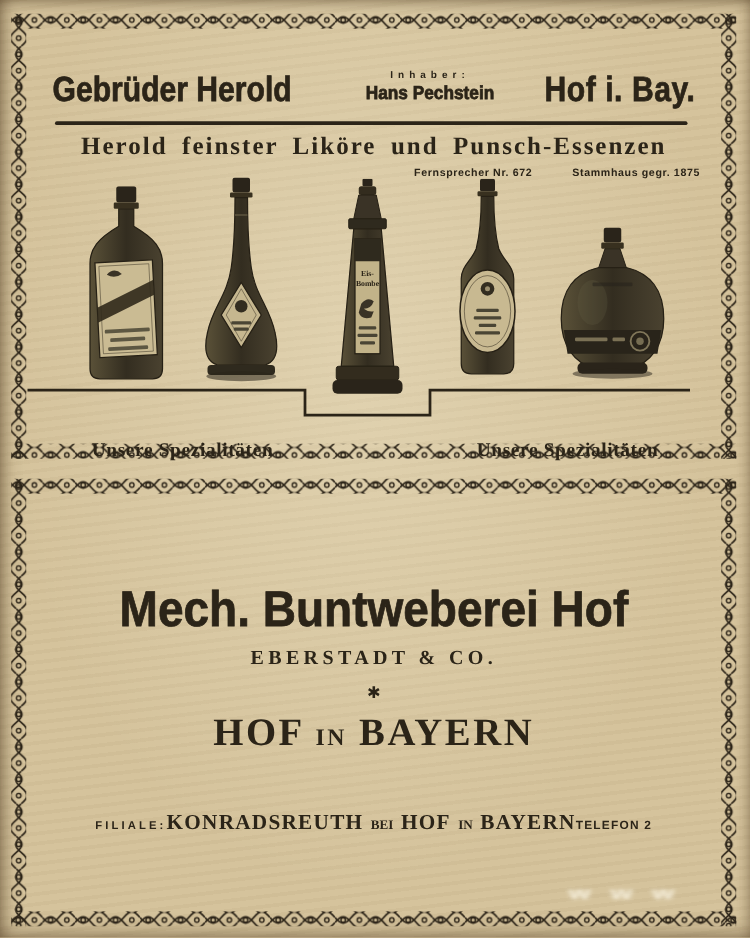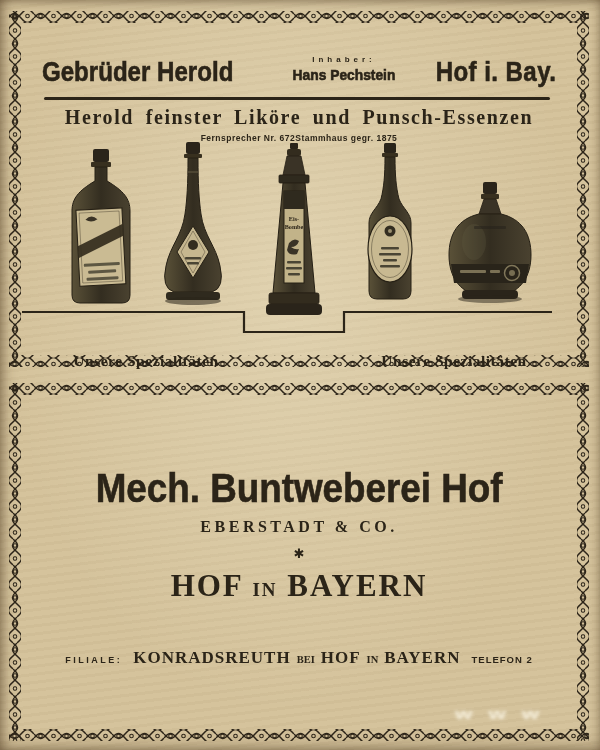--- a/index.html
+++ b/index.html
@@ -23,22 +23,22 @@
   .squeeze{display:inline-block;transform:scaleX(.86);}
   
   .ad1-company{position:absolute;left:34px;top:46px;font-size:28px;transform-origin:left;}
   .owner-block{position:absolute;left:274px;top:45px;width:124px;text-align:center;}
   .owner-label{display:block;font-size:8px;font-weight:bold;letter-spacing:4px;}
   .owner-name{display:block;font-size:15px;margin-top:2px;transform:scaleX(.92);transform-origin:center;}
   .ad1-city{position:absolute;right:34px;top:46px;font-size:28px;transform-origin:right;letter-spacing:.5px;}
   .rule{position:absolute;left:36px;right:40px;top:87px;height:3px;background:#2b2418;border-radius:2px;}
   .tagline{position:absolute;top:96px;left:0;width:100%;text-align:center;white-space:nowrap;
     font-family:"Liberation Serif",serif;font-weight:bold;font-size:20px;letter-spacing:1.6px;word-spacing:5px;}
-  .meta-row{position:absolute;top:123px;left:30px;right:30px;display:flex;justify-content:center;
-    font-size:8.5px;font-weight:bold;letter-spacing:.5px;}
+  .meta-row{position:absolute;top:123px;left:30px;right:30px;display:flex;justify-content:flex-end;
+    font-size:8.5px;font-weight:bold;letter-spacing:.5px;gap:32px;}
   .bottle{position:absolute;}
   .b1{left:57px;top:139px;}
   .b2{left:150px;top:132px;}
   .b3{left:248px;top:133px;}
   .b4{left:351px;top:133px;}
   .b5{left:436px;top:172px;}
   .step-svg{position:absolute;left:0;top:295px;}
   .caption{position:absolute;top:309px;text-align:center;font-family:"Liberation Serif",serif;
     font-weight:bold;font-size:15.5px;letter-spacing:.5px;white-space:nowrap;margin-top:33px;}
   .cap-left{left:54px;width:168px;}
@@ -46,21 +46,21 @@
   
   .center-line{position:absolute;left:0;width:100%;text-align:center;white-space:nowrap;}
   .ad2-company{top:84px;font-size:40px;}
   .ad2-company .squeeze{transform:scaleX(.92);}
   .ad2-owners{top:136px;font-family:"Liberation Serif",serif;font-weight:bold;font-size:16px;letter-spacing:3.5px;}
   .ad2-star{top:164px;font-size:13px;}
   .ad2-city{top:186px;font-family:"Liberation Serif",serif;font-weight:bold;font-size:31px;letter-spacing:2px;}
   .ad2-city .sm{font-size:19px;}
   .ad2-contact{top:226px;font-family:"Liberation Serif",serif;font-weight:bold;font-size:9px;
     line-height:11.5px;letter-spacing:.7px;}
-  .ad2-filiale{top:266px;display:flex;justify-content:center;align-items:baseline;gap:11px;
+  .ad2-filiale{top:266px;display:flex;justify-content:center;align-items:baseline;
     position:absolute;left:0;width:100%;}
   .fil-label{font-size:9px;font-weight:bold;letter-spacing:2.5px;}
   .fil-big{font-family:"Liberation Serif",serif;font-weight:bold;font-size:17px;letter-spacing:1px;text-align:right;}
   .fil-sm{font-family:"Liberation Serif",serif;font-weight:bold;font-size:10.5px;}
   .fil-phone{font-size:9.5px;font-weight:bold;letter-spacing:1px;}
   .fil-group{display:flex;align-items:baseline;gap:6px;}
   .watermark{position:absolute;left:455px;top:706px;z-index:60;font-size:14px;font-weight:bold;
     letter-spacing:10px;color:rgba(250,244,226,.55);transform:scaleX(1.6);transform-origin:left;
     filter:blur(1px);text-shadow:0 0 3px rgba(255,252,240,.6);}
 </style>

